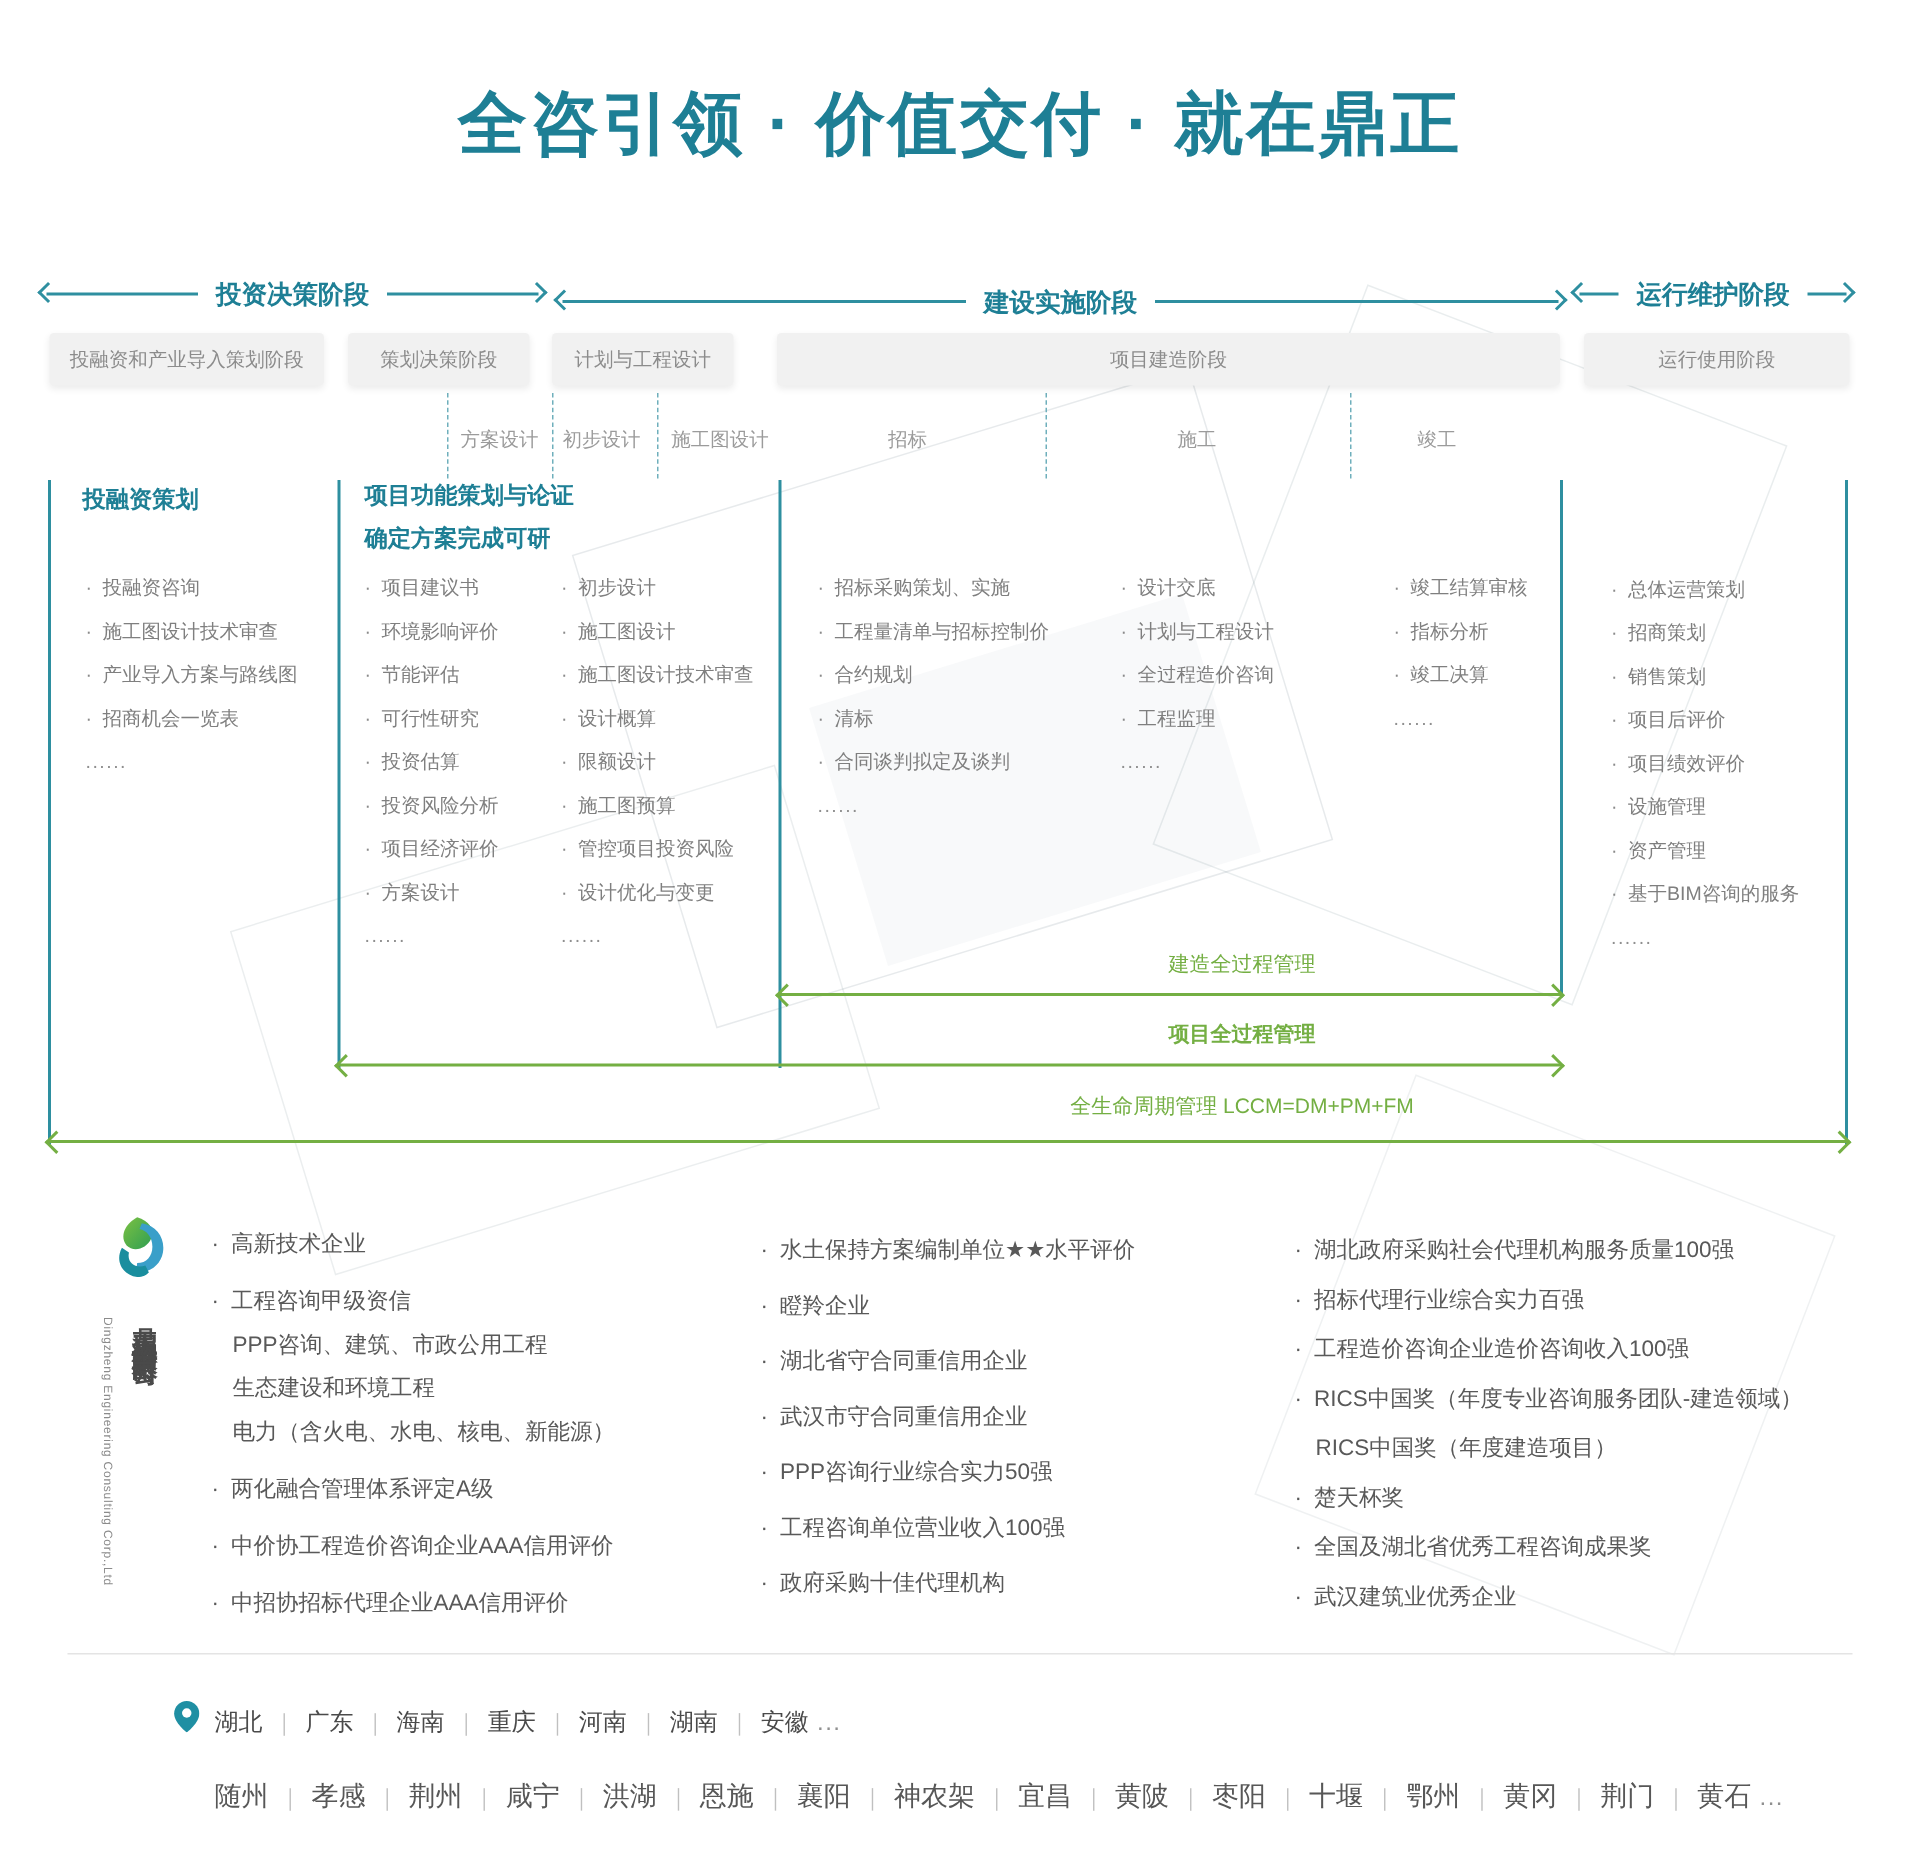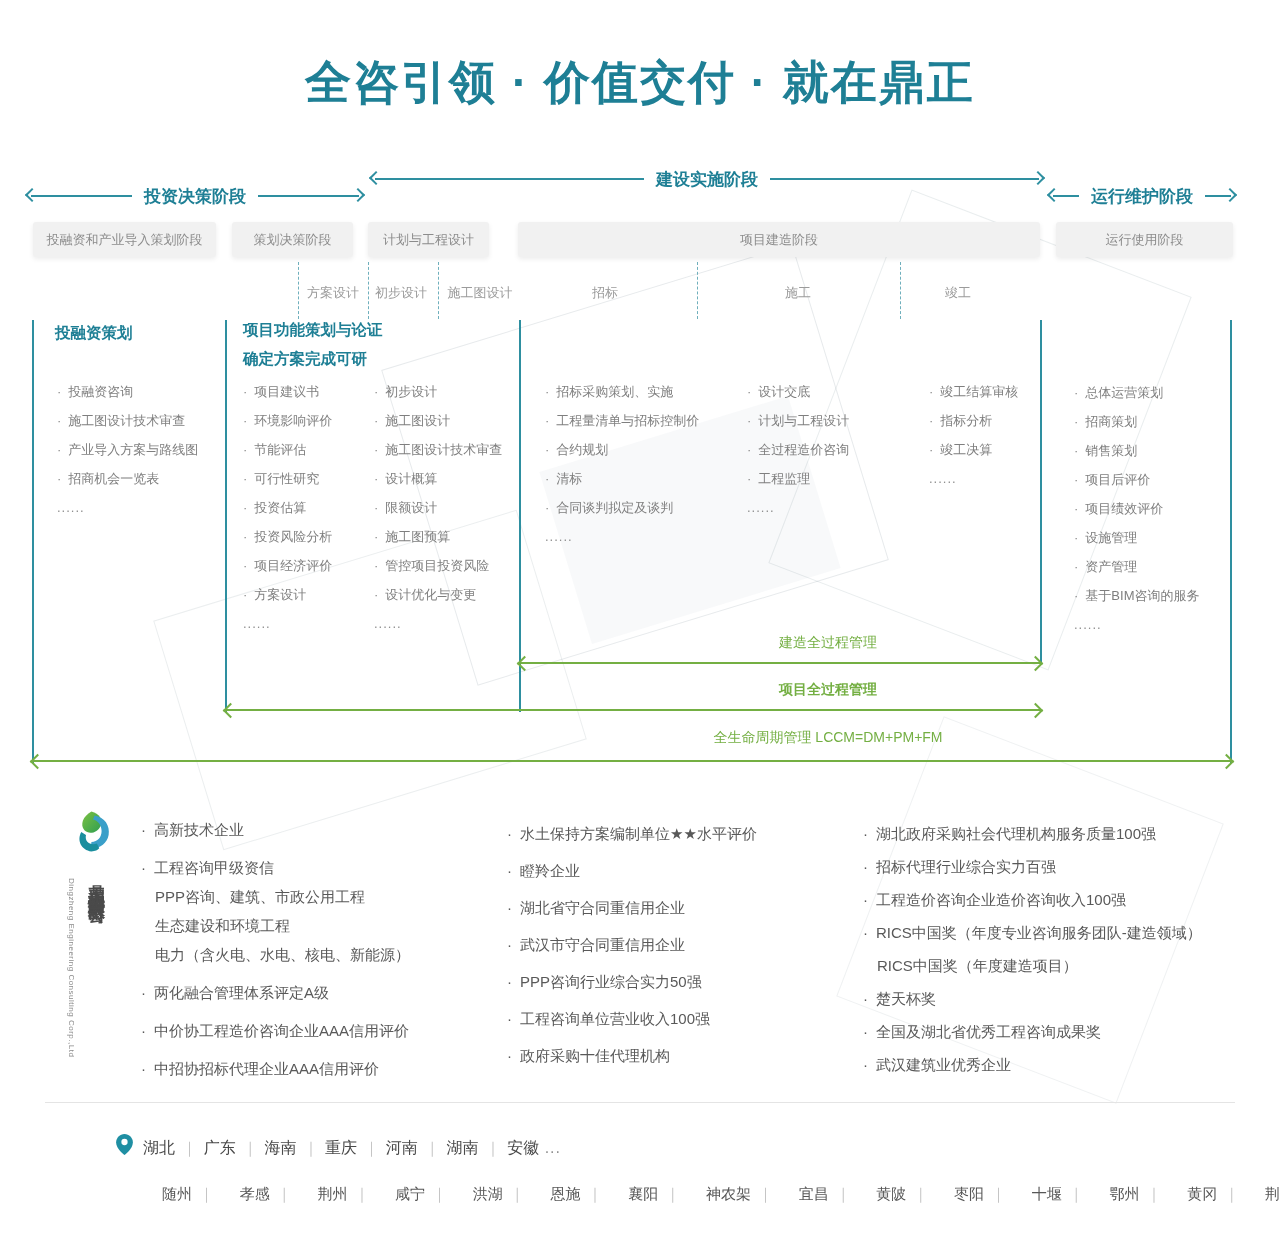--- a/index.html
+++ b/index.html
@@ -62,42 +62,42 @@
   .cred.c2 .row{margin-top:14px;}
   .cred.c3 .row{margin-top:10px;}
   .cred .row:first-child{margin-top:0 !important;}
 
   .divider{position:absolute;height:1px;background:#E4E4E4;z-index:2;}
 
   .locline{position:absolute;white-space:nowrap;z-index:2;}
   .locline .sep{color:#C0C0C0;margin:0 7px;font-size:15px;}
   .locline .more{color:#909090;letter-spacing:1px;}
   .locline.l1 .loc{font-size:16px;color:#4A4A4A;}
-  .locline.l2 .loc{font-size:15px;color:#575757;margin-left:19px;}
+  .locline.l2 .loc{font-size:18px;color:#575757;}
 </style>
 </head>
 <body>
 
 <div class="page">
 
   <div class="wm" style="left:420px;top:300px;width:430px;height:330px;border:1px solid rgba(120,140,150,.18);transform:rotate(-17deg);"></div>
   <div class="wm" style="left:830px;top:230px;width:300px;height:400px;border:1px solid rgba(120,140,150,.16);transform:rotate(21deg);"></div>
   <div class="wm" style="left:180px;top:560px;width:380px;height:240px;border:1px solid rgba(120,140,150,.15);transform:rotate(-17deg);"></div>
   <div class="wm" style="left:880px;top:760px;width:300px;height:300px;border:1px solid rgba(120,140,150,.12);transform:rotate(21deg);"></div>
   <div class="wm" style="left:560px;top:430px;width:260px;height:180px;background:rgba(140,160,170,.06);transform:rotate(-17deg);"></div>
 
   <h1 class="title">全咨引领 · 价值交付 · 就在鼎正</h1>
 
   <div class="parrow" style="left:26px;top:185px;width:338px;">
     <span class="ah l"></span>
     <span class="pline"></span>
     <span class="plabel">投资决策阶段</span>
     <span class="ah r"></span>
   </div>
-  <div class="parrow" style="left:370px;top:168px;width:674px;">
+  <div class="parrow" style="left:370px;top:190px;width:674px;">
     <span class="ah l"></span>
     <span class="pline"></span>
     <span class="plabel">建设实施阶段</span>
     <span class="ah r"></span>
   </div>
   <div class="parrow" style="left:1048px;top:185px;width:188px;">
     <span class="ah l"></span>
     <span class="pline"></span>
     <span class="plabel">运行维护阶段</span>
     <span class="ah r"></span>

